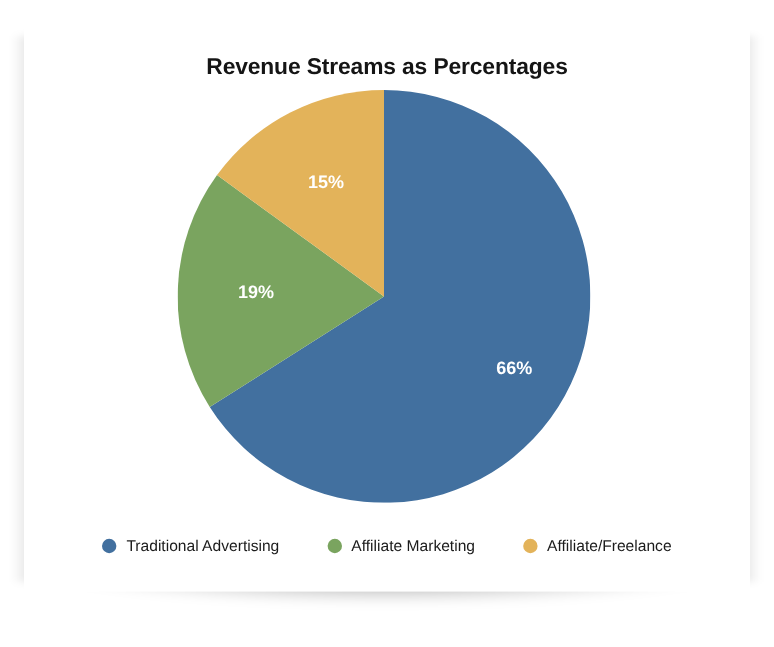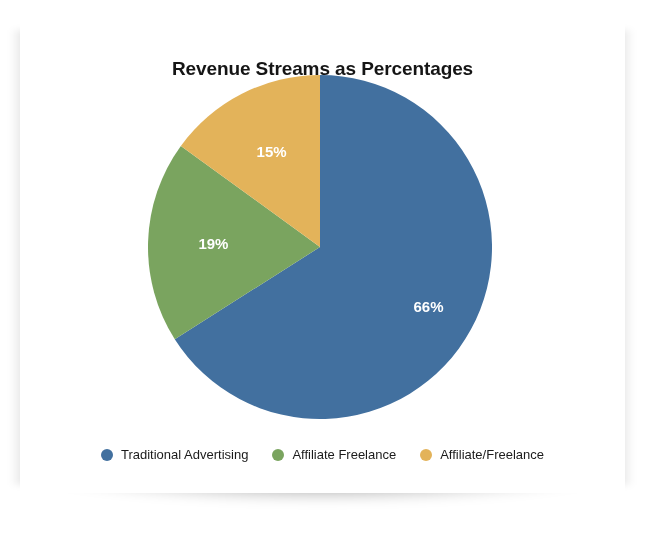--- a/index.html
+++ b/index.html
@@ -71,21 +71,20 @@
   .chart-title {
     position: absolute;
     left: 0;
     top: 36px;
     width: 605px;
     text-align: center;
     font-size: 19px;
     font-weight: bold;
     color: #151515;
     letter-spacing: -0.1px;
-    margin-top: 12px;
   }
 
   .pie-wrap {
     position: absolute;
     left: 128px;
     top: 65px;
     width: 344px;
     height: 344px;
   }
   .pie-wrap svg { display: block; }
@@ -100,21 +99,21 @@
 
   
   .legend {
     position: absolute;
     left: 0;
     top: 437px;
     width: 605px;
     display: flex;
     justify-content: center;
     align-items: center;
-    gap: 24px;
+    gap: 40px;
   }
   .legend-item {
     display: flex;
     align-items: center;
     gap: 8px;
   }
   .legend-swatch {
     width: 12px;
     height: 12px;
     border-radius: 50%;
@@ -150,21 +149,21 @@
         </svg>
     </div>
 
     <div class="legend" id="legend">
         <div class="legend-item">
           <span class="legend-swatch" style="background: rgb(66, 112, 159);"></span>
           <span class="legend-label">Traditional Advertising</span>
         </div>
         <div class="legend-item">
           <span class="legend-swatch" style="background: rgb(122, 164, 95);"></span>
-          <span class="legend-label">Affiliate Freelance</span>
+          <span class="legend-label">Affiliate Marketing</span>
         </div>
         <div class="legend-item">
           <span class="legend-swatch" style="background: rgb(227, 179, 90);"></span>
           <span class="legend-label">Affiliate/Freelance</span>
         </div>
       </div>
 
   </div>
 </div>
 

